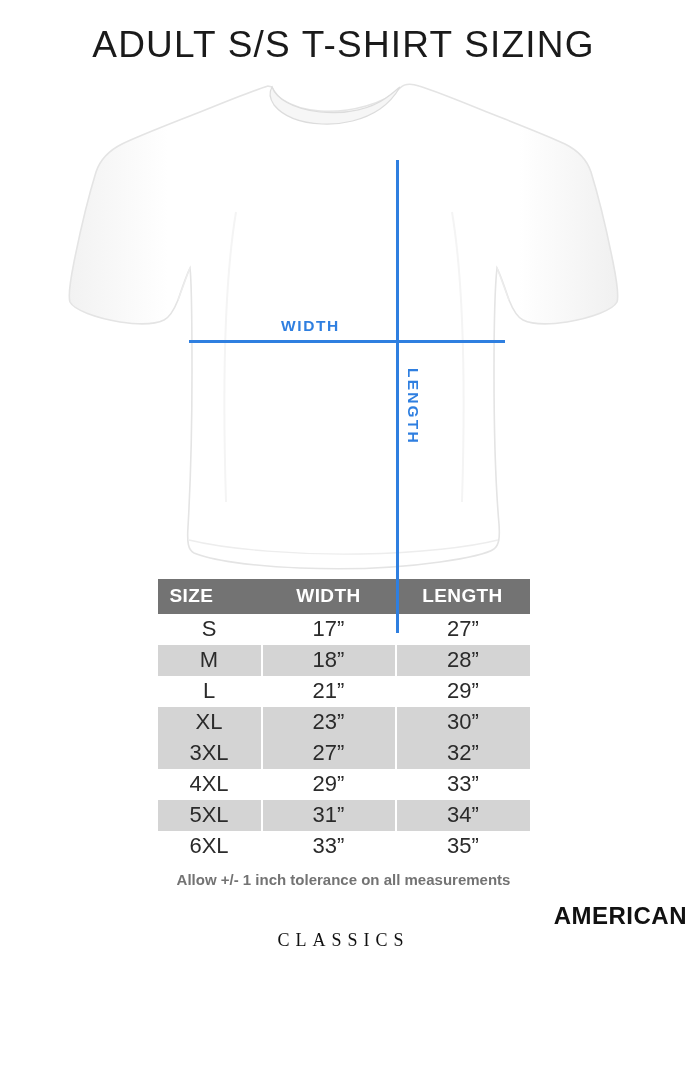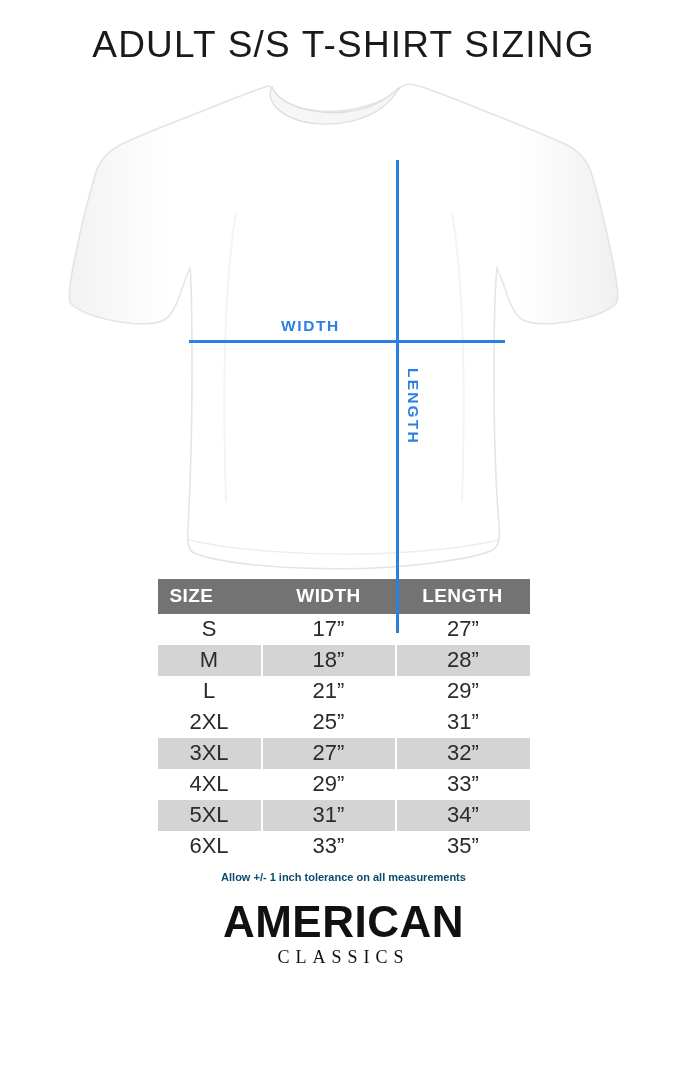--- a/index.html
+++ b/index.html
@@ -108,37 +108,38 @@
     font-family: "Liberation Sans", sans-serif;
   }
   table.size-table td:last-child { border-right: none; }
   table.size-table tr.odd td { background: #ffffff; }
   table.size-table tr.even td { background: #d4d4d4; }
 
   .note {
     width: 372px;
     margin: 0 auto;
     text-align: center;
-    color: #0c4a6e;
-    font-size: 11px;
+    color: #737373;
+    font-size: 15px;
     font-weight: bold;
     padding-top: 9px;
   }
 
   
   .brand {
     text-align: center;
     margin-top: 14px;
   }
   .brand-main {
-    font-size: 44px;
+    font-size: 24px;
     letter-spacing: 0.5px;
     color: #111111;
     font-weight: bold;
     font-family: "Liberation Sans", sans-serif;
+    text-align: right;
   }
   .brand-sub {
     font-size: 18px;
     letter-spacing: 6px;
     color: #111111;
     margin-top: 0;
     font-family: Liberation Serif, serif;
   }
 </style>
 </head>
@@ -238,24 +239,24 @@
         <tr class="even">
           <td>M</td>
           <td>18”</td>
           <td>28”</td>
         </tr>
         <tr class="odd">
           <td>L</td>
           <td>21”</td>
           <td>29”</td>
         </tr>
-        <tr class="odd">
-          <td>2XL</td>
-          <td>25”</td>
-          <td>31”</td>
+        <tr class="even">
+          <td>XL</td>
+          <td>23”</td>
+          <td>30”</td>
         </tr>
         <tr class="even">
           <td>3XL</td>
           <td>27”</td>
           <td>32”</td>
         </tr>
         <tr class="odd">
           <td>4XL</td>
           <td>29”</td>
           <td>33”</td>

